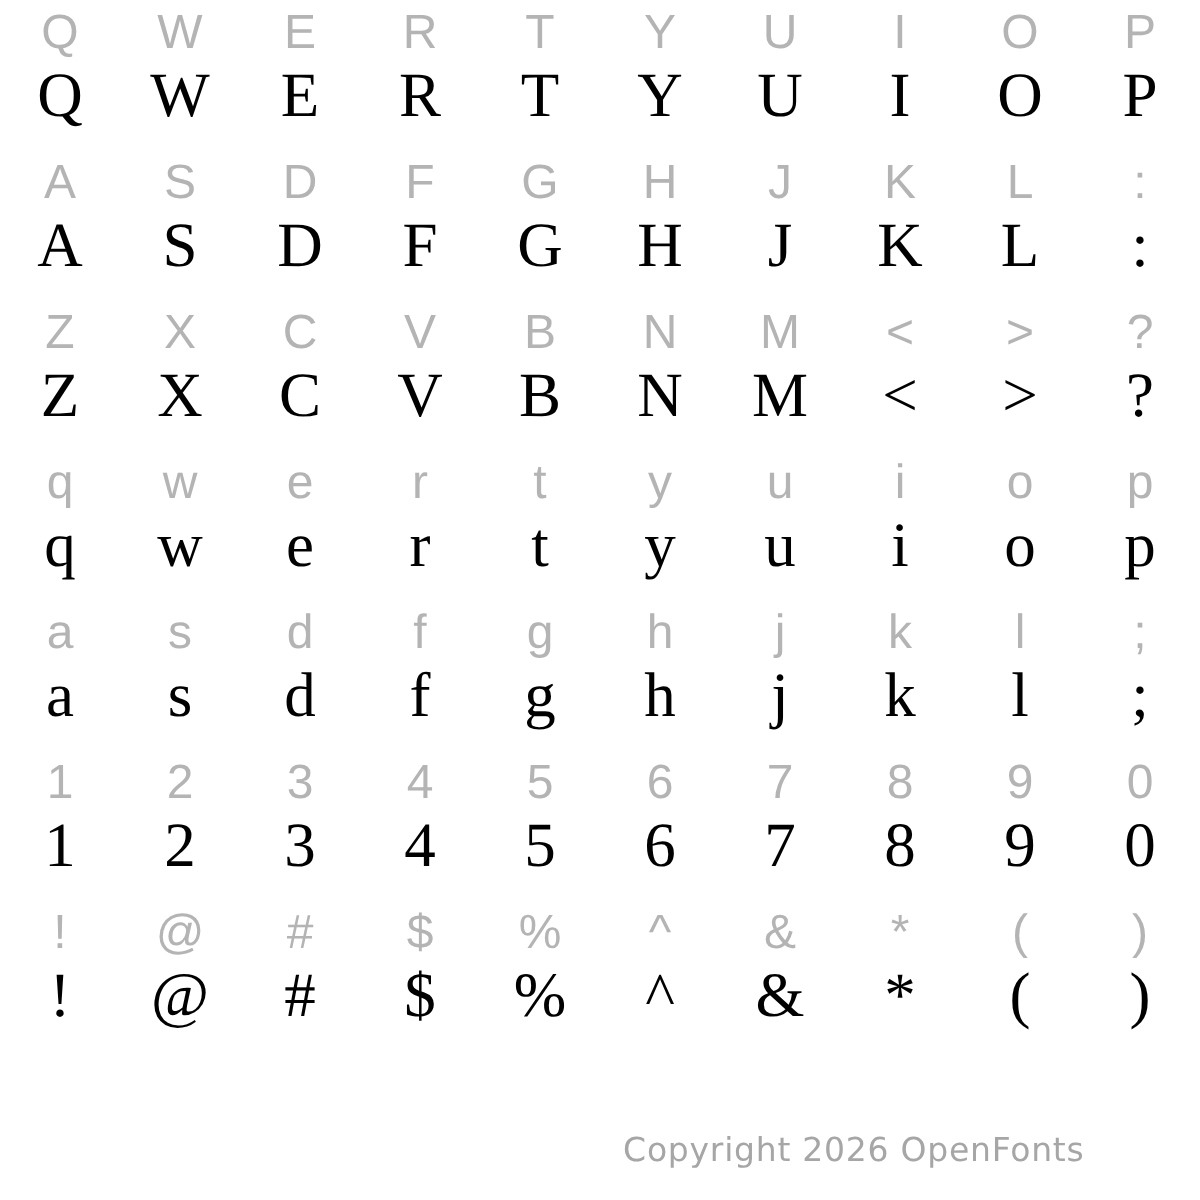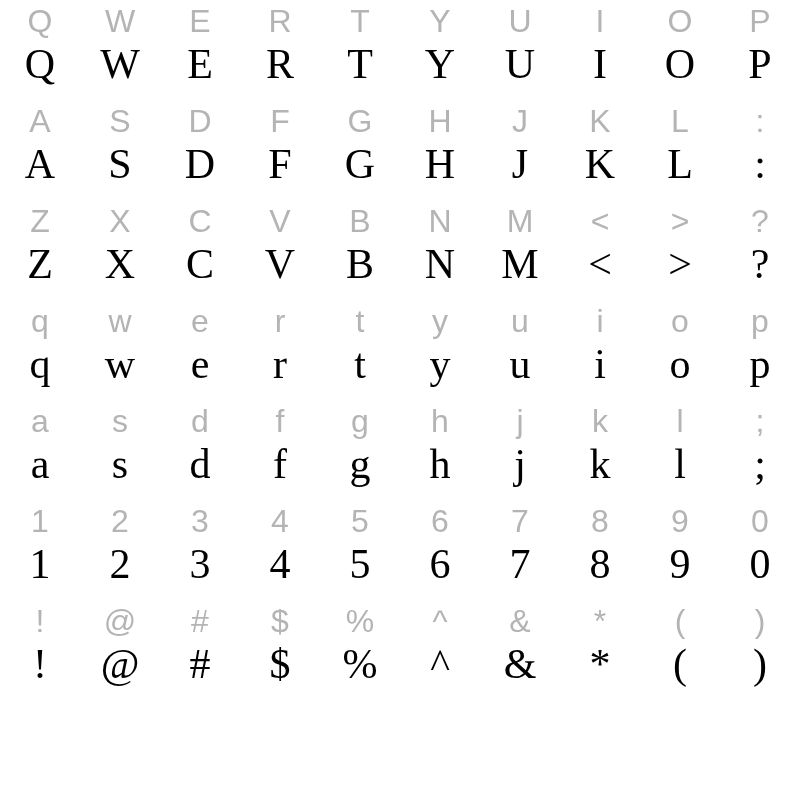--- a/index.html
+++ b/index.html
@@ -86,13 +86,14 @@
       </div>
       <div class="pair">
         <div class="char-row reference"><span class="glyph-cell">1</span><span class="glyph-cell">2</span><span class="glyph-cell">3</span><span class="glyph-cell">4</span><span class="glyph-cell">5</span><span class="glyph-cell">6</span><span class="glyph-cell">7</span><span class="glyph-cell">8</span><span class="glyph-cell">9</span><span class="glyph-cell">0</span></div>
         <div class="char-row specimen"><span class="glyph-cell">1</span><span class="glyph-cell">2</span><span class="glyph-cell">3</span><span class="glyph-cell">4</span><span class="glyph-cell">5</span><span class="glyph-cell">6</span><span class="glyph-cell">7</span><span class="glyph-cell">8</span><span class="glyph-cell">9</span><span class="glyph-cell">0</span></div>
       </div>
       <div class="pair">
         <div class="char-row reference"><span class="glyph-cell">!</span><span class="glyph-cell">@</span><span class="glyph-cell">#</span><span class="glyph-cell">$</span><span class="glyph-cell">%</span><span class="glyph-cell">^</span><span class="glyph-cell">&amp;</span><span class="glyph-cell">*</span><span class="glyph-cell">(</span><span class="glyph-cell">)</span></div>
         <div class="char-row specimen"><span class="glyph-cell">!</span><span class="glyph-cell">@</span><span class="glyph-cell">#</span><span class="glyph-cell">$</span><span class="glyph-cell">%</span><span class="glyph-cell">^</span><span class="glyph-cell">&amp;</span><span class="glyph-cell">*</span><span class="glyph-cell">(</span><span class="glyph-cell">)</span></div>
       </div>
     </div>
+  <div id="copyright">Copyright 2026 OpenFonts</div>
 </div>
 
 </body></html>

